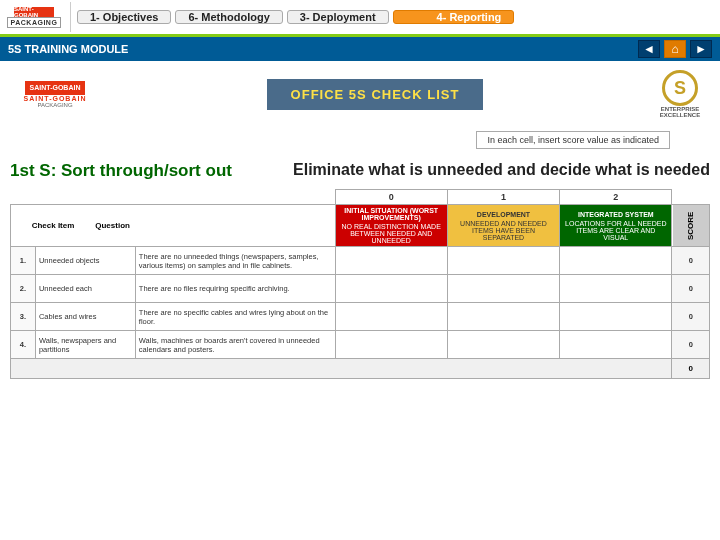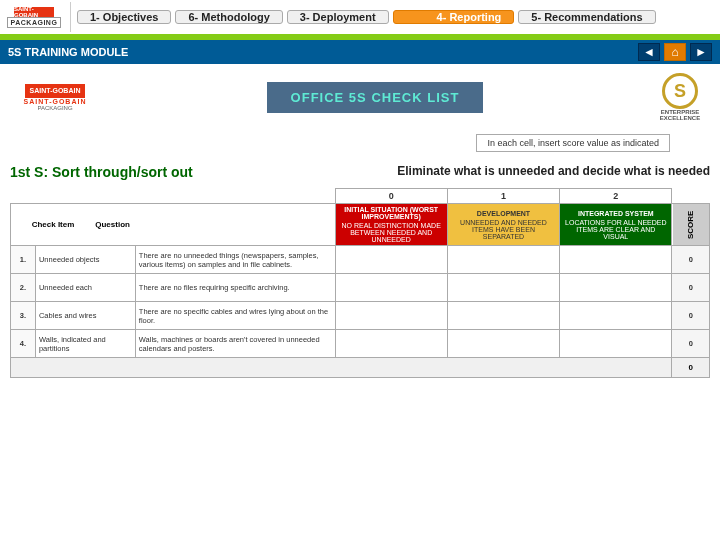--- a/index.html
+++ b/index.html
@@ -131,21 +131,21 @@
       font-weight: bold;
       color: #e63312;
       letter-spacing: 1px;
     }
     .sg-logo-sub {
       font-size: 6px;
       color: #666;
     }
     .checklist-banner {
       background: #4a6b8a;
-      color: #5eead4;
+      color: #fde047;
       font-size: 13px;
       font-weight: bold;
       padding: 8px 24px;
       letter-spacing: 1px;
     }
     .excellence-logo {
       width: 60px;
       height: 50px;
       display: flex;
       flex-direction: column;
@@ -178,26 +178,26 @@
       font-size: 9px;
       text-align: center;
       color: #333;
       margin: 4px 0 6px 160px;
       display: inline-block;
     }
 
     
     .section-title {
       color: #006600;
-      font-size: 14px;
+      font-size: 17px;
       font-weight: bold;
       margin-bottom: 4px;
     }
     .section-subtitle {
-      font-size: 12px;
+      font-size: 16px;
       font-weight: bold;
       color: #222;
       margin-bottom: 4px;
     }
 
     
     .checklist-table {
       width: 100%;
       border-collapse: collapse;
       font-size: 8px;
@@ -275,21 +275,21 @@
     .total-row td {
       background: #f0f0f0;
       font-weight: bold;
       text-align: center;
       height: 20px;
     }
 
     .top-nav-wrapper {
       display: flex;
       align-items: center;
-      border-bottom: 6px solid #84cc16;
+      border-bottom: 3px solid #84cc16;
       padding: 2px 4px;
       background: #fff;
       gap: 0;
     }
     .nav-logo-area {
       padding-right: 6px;
       border-right: 1px solid #ccc;
       margin-right: 4px;
     }
   </style>
@@ -303,21 +303,20 @@
         <span style="color:#fff;font-size:6px;font-weight:bold;">SAINT-GOBAIN</span>
       </div>
       <div class="logo-bottom">PACKAGING</div>
     </div>
   </div>
 
   <div class="nav-btn">1- Objectives</div>
   <div class="nav-btn">6- Methodology</div>
   <div class="nav-btn">3- Deployment</div>
   <div class="nav-btn active">4- Reporting</div>
-  <div class="nav-btn">5- Recommendations</div>
 </div>
 
 <div class="sub-header">
   <span>5S TRAINING MODULE</span>
   <div class="sub-header-nav">
     <div class="nav-arrow">◄</div>
     <div class="nav-home">⌂</div>
     <div class="nav-arrow">►</div>
   </div>
 </div>
@@ -415,21 +414,21 @@
       <td class="row-num">3.</td>
       <td>Cables and wires</td>
       <td>There are no specific cables and wires lying about on the floor.</td>
       <td style="cursor:pointer;"></td>
       <td style="cursor:pointer;"></td>
       <td style="cursor:pointer;"></td>
       <td class="score-cell">0</td>
     </tr>
     <tr class="data-row">
       <td class="row-num">4.</td>
-      <td>Walls, indicated and partitions</td>
+      <td>Walls, newspapers and partitions</td>
       <td>Walls, machines or boards aren't covered in unneeded calendars and posters.</td>
       <td style="cursor:pointer;"></td>
       <td style="cursor:pointer;"></td>
       <td style="cursor:pointer;"></td>
       <td class="score-cell">0</td>
     </tr>
 
     <tr class="total-row">
       <td colspan="6" style="text-align:right; padding-right:6px; font-size:8px; background:#f0f0f0;"></td>
       <td class="score-cell">0</td>

